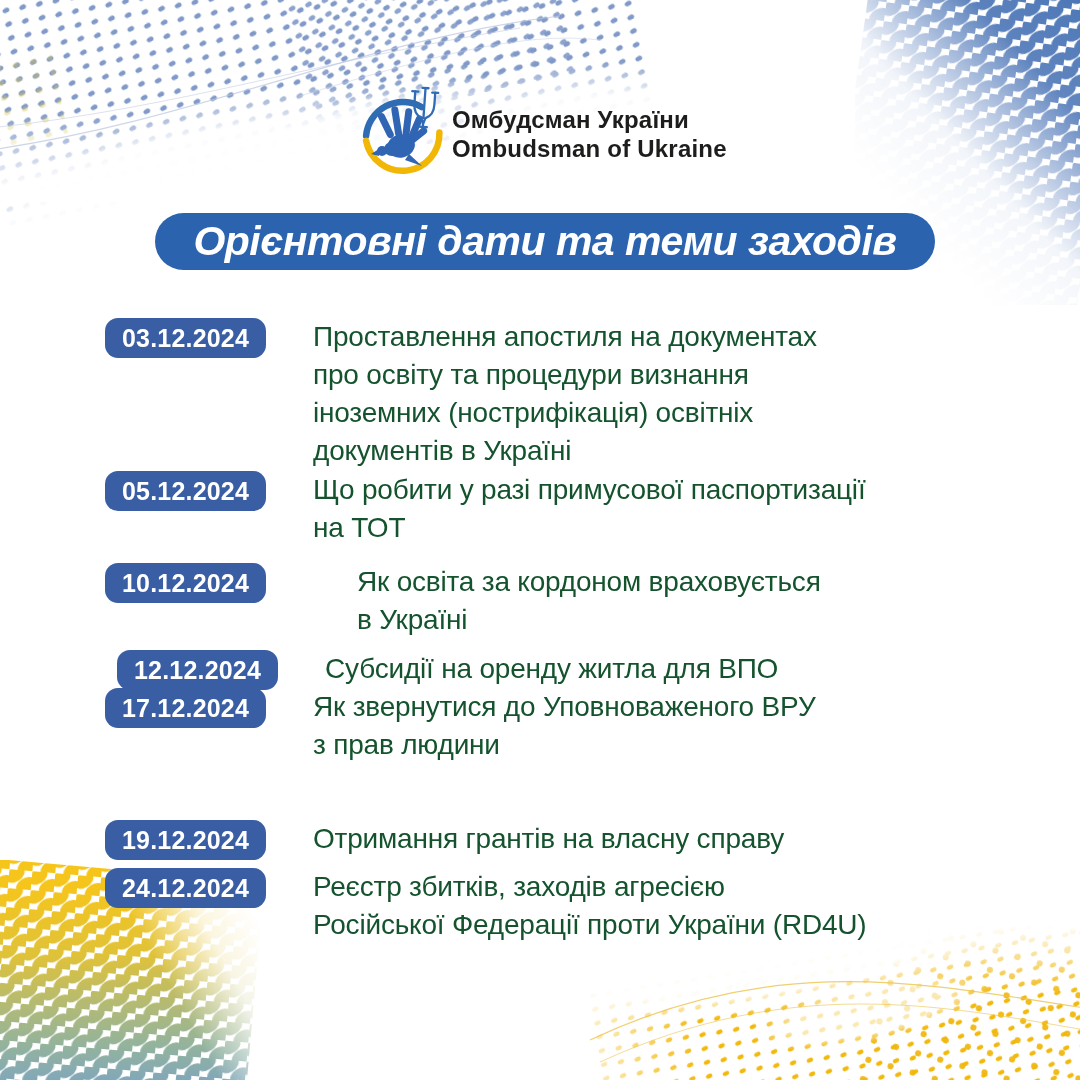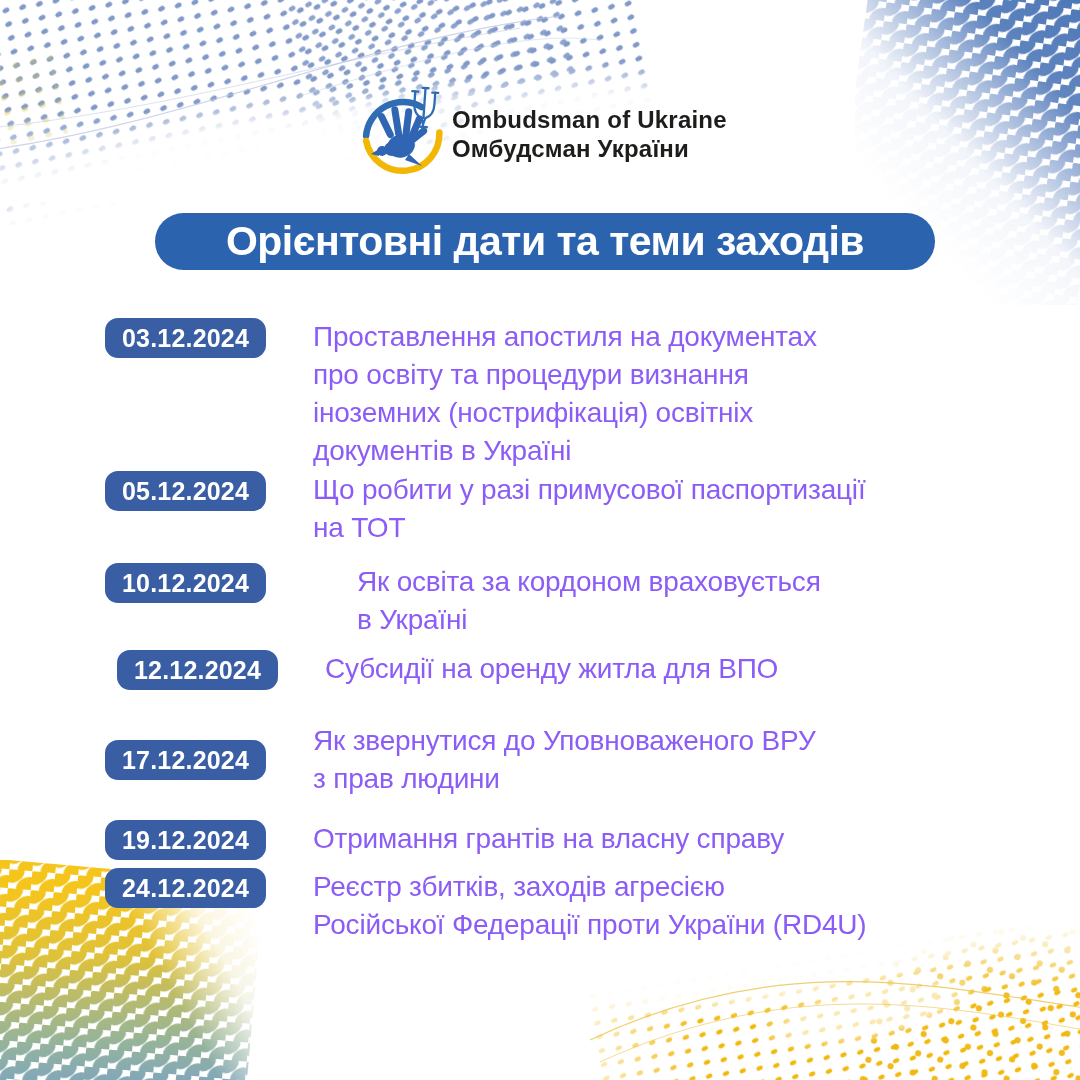--- a/index.html
+++ b/index.html
@@ -12,35 +12,35 @@
 
   
   .logo-mark{position:absolute;left:0;top:0;width:1080px;height:1080px;pointer-events:none;}
   .logo-text{position:absolute;left:452px;top:105px;color:#1d1d1b;}
   .logo-line{font-size:24px;font-weight:bold;line-height:29px;letter-spacing:0.2px;}
 
   
   .banner{
     position:absolute;left:155px;top:213px;width:780px;height:57px;
     background:#2b63ae;border-radius:29px;
-    display:flex;align-items:center;justify-content:center;
+    display:flex;align-items:center;justify-content:center;font-style:italic;
   }
   .banner-title{color:#ffffff;font-size:41px;font-weight:bold;letter-spacing:-0.5px;white-space:nowrap;}
 
   
   .events{position:absolute;left:105px;top:0;width:870px;height:1080px;}
   .event-row{position:absolute;left:0;display:flex;align-items:flex-start;}
   .date-badge{
     flex:0 0 161px;width:161px;height:40px;background:#3a5ea4;border-radius:13px;
     color:#ffffff;font-size:25px;font-weight:bold;
     display:flex;align-items:center;justify-content:center;letter-spacing:0.2px;
   }
   .event-topic{
     margin-left:47px;margin-top:0px;
-    font-size:28px;line-height:38px;color:#8b5cf6;
+    font-size:28px;line-height:38px;color:#14532d;
     white-space:pre-line;letter-spacing:-0.2px;
   }
 </style>
 </head>
 <body>
 
 <div class="canvas">
 
   <svg class="bg" width="1080" height="1080" viewBox="0 0 1080 1080" aria-hidden="true">
     <defs>
@@ -186,22 +186,22 @@
       <path d="M2,6 H8"></path>
       <path d="M25,6 V18 C25,26 22,30 17,32"></path>
       <path d="M22,6 H28"></path>
       <path d="M13,32 L15,38 L17,32"></path>
       <path d="M15,38 V44"></path>
       <path d="M11,41 H19"></path>
     </g>
   </svg>
 
   <div class="logo-text">
+    <div class="logo-line">Омбудсман України</div>
     <div class="logo-line">Ombudsman of Ukraine</div>
-    <div class="logo-line">Омбудсман України</div>
   </div>
 
   <div class="banner">
     <div class="banner-title">Орієнтовні дати та теми заходів</div>
   </div>
 
   <div class="events">
       <div class="event-row" style="top: 318px;">
         <div class="date-badge">03.12.2024</div>
         <div class="event-topic">Проставлення апостиля на документах
@@ -216,21 +216,21 @@
       </div>
       <div class="event-row" style="top: 563px; gap: 44px;">
         <div class="date-badge">10.12.2024</div>
         <div class="event-topic">Як освіта за кордоном враховується
 в Україні</div>
       </div>
       <div class="event-row" style="top: 650px; margin-left: 12px;">
         <div class="date-badge">12.12.2024</div>
         <div class="event-topic">Субсидії на оренду житла для ВПО</div>
       </div>
-      <div class="event-row" style="top: 722px; align-items: center;">
+      <div class="event-row" style="top: 688px;">
         <div class="date-badge">17.12.2024</div>
         <div class="event-topic">Як звернутися до Уповноваженого ВРУ
 з прав людини</div>
       </div>
       <div class="event-row" style="top: 820px;">
         <div class="date-badge">19.12.2024</div>
         <div class="event-topic">Отримання грантів на власну справу</div>
       </div>
       <div class="event-row" style="top: 868px;">
         <div class="date-badge">24.12.2024</div>

